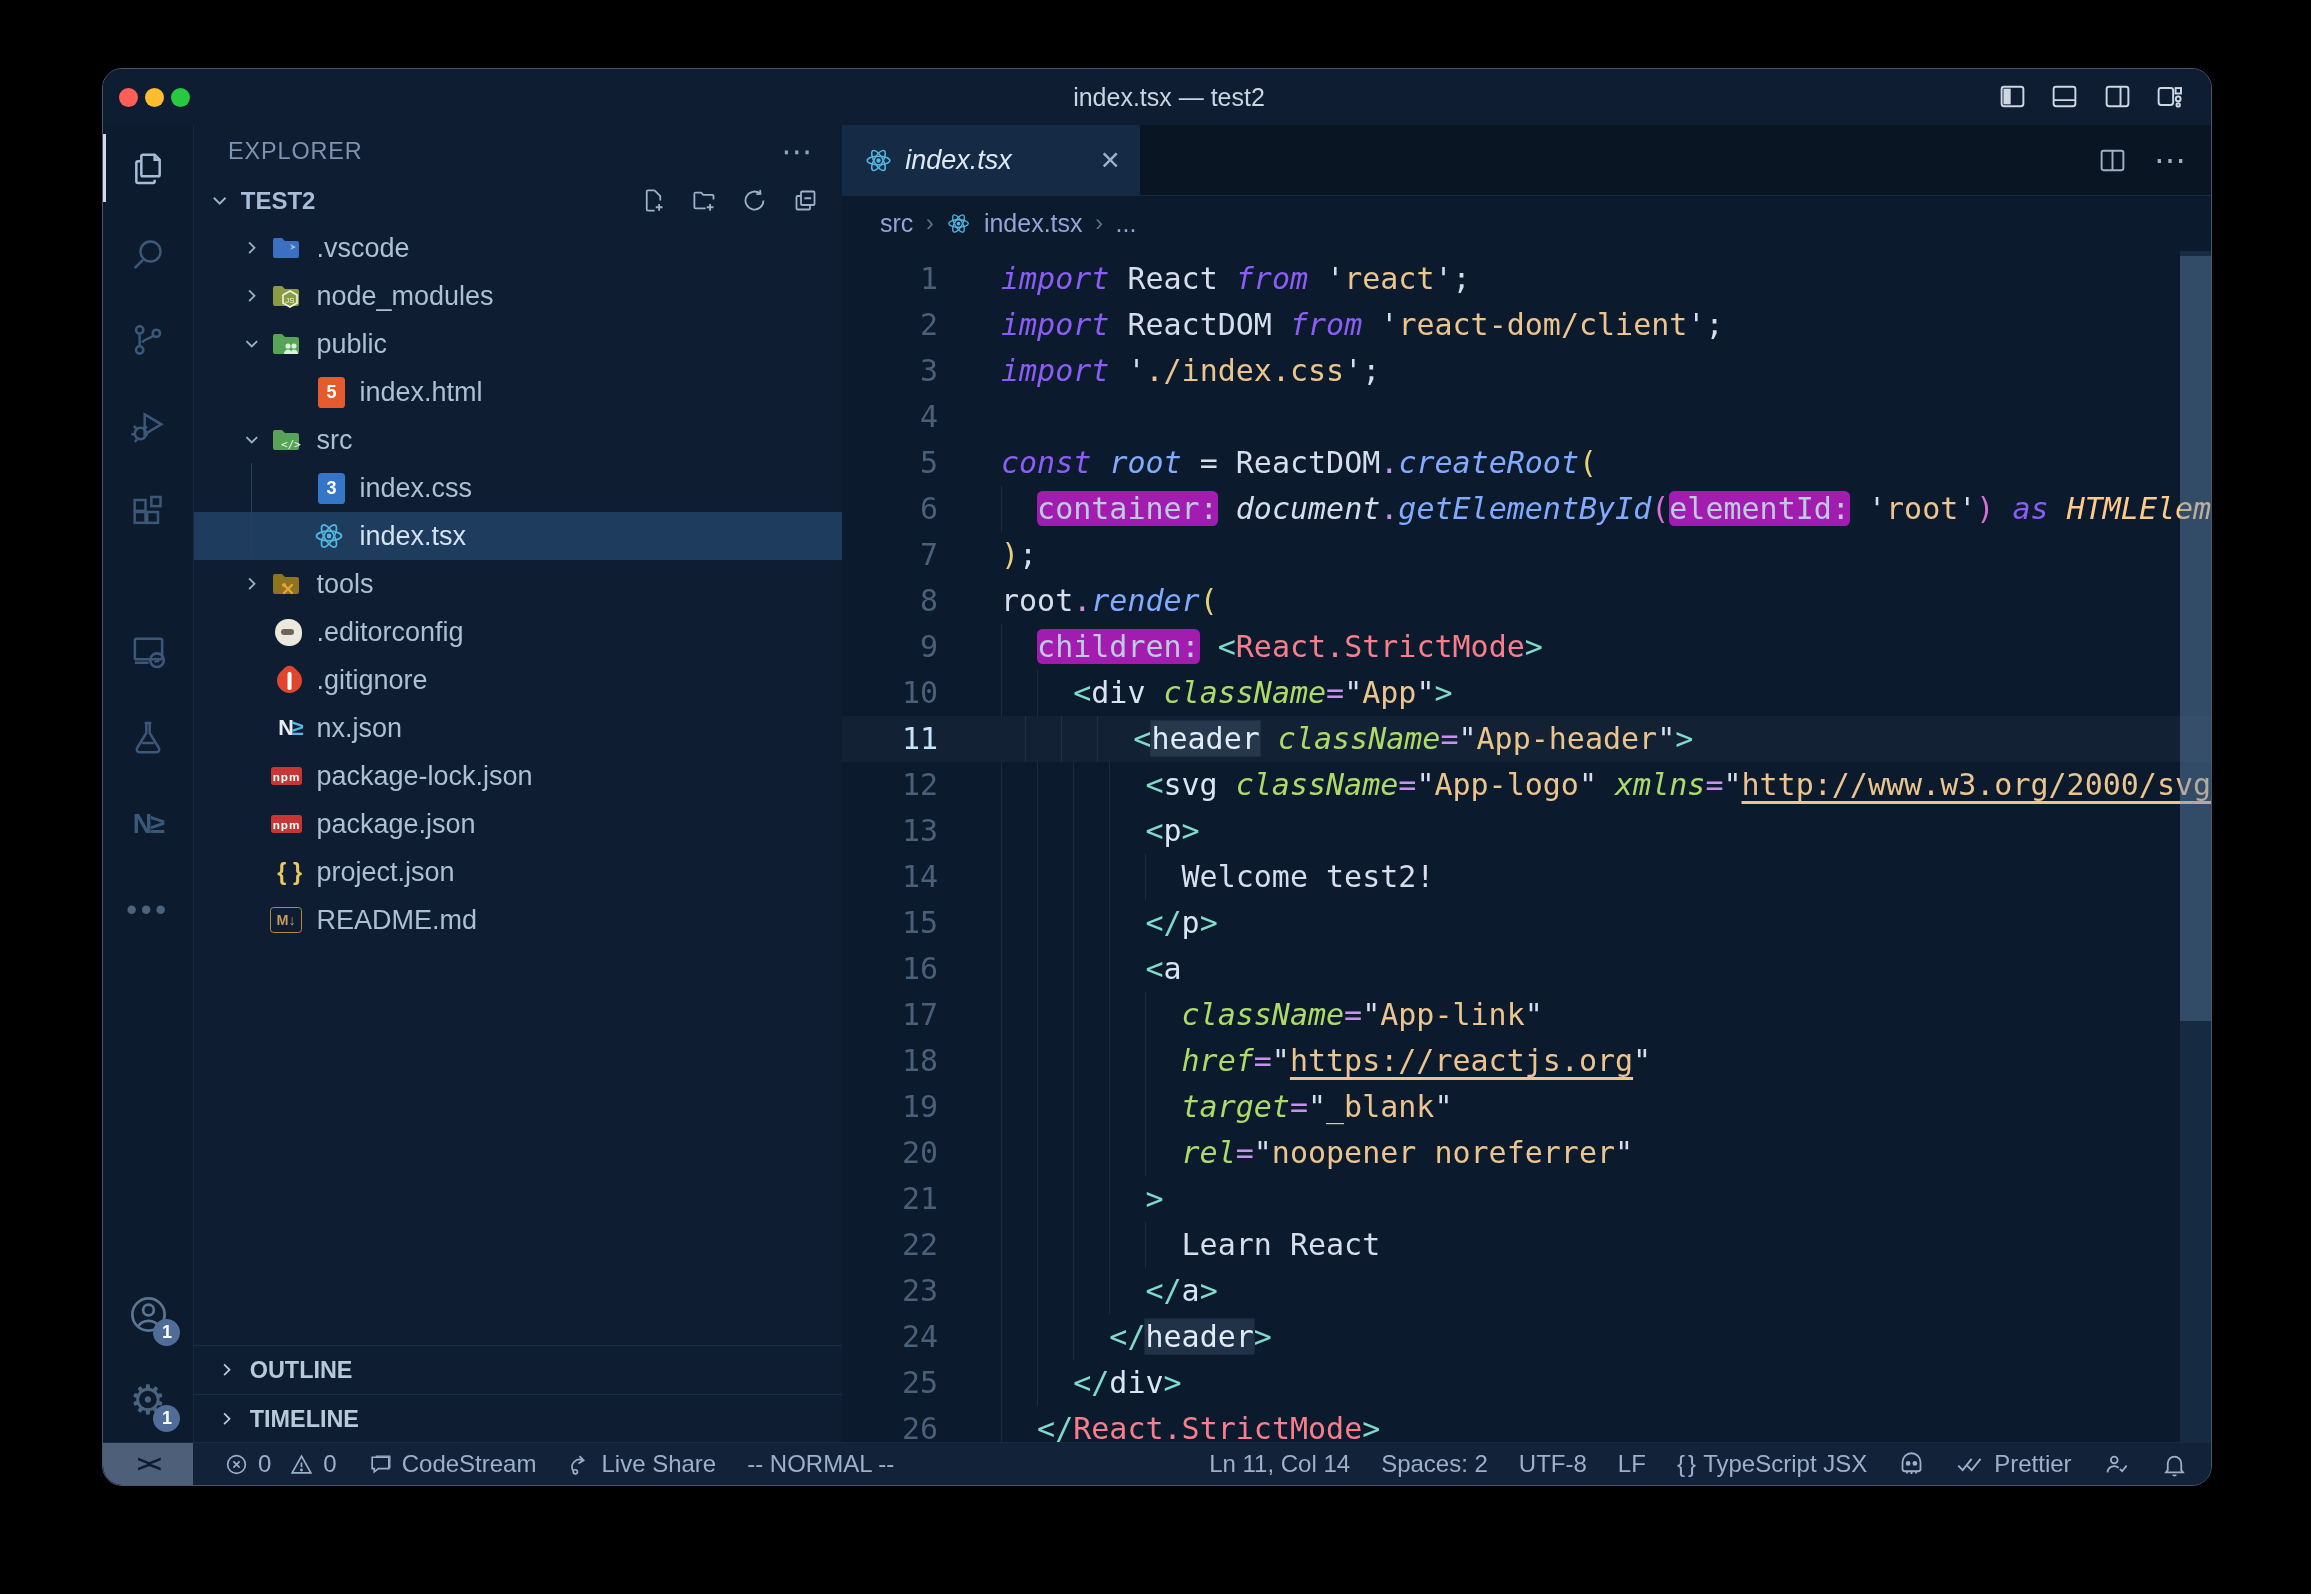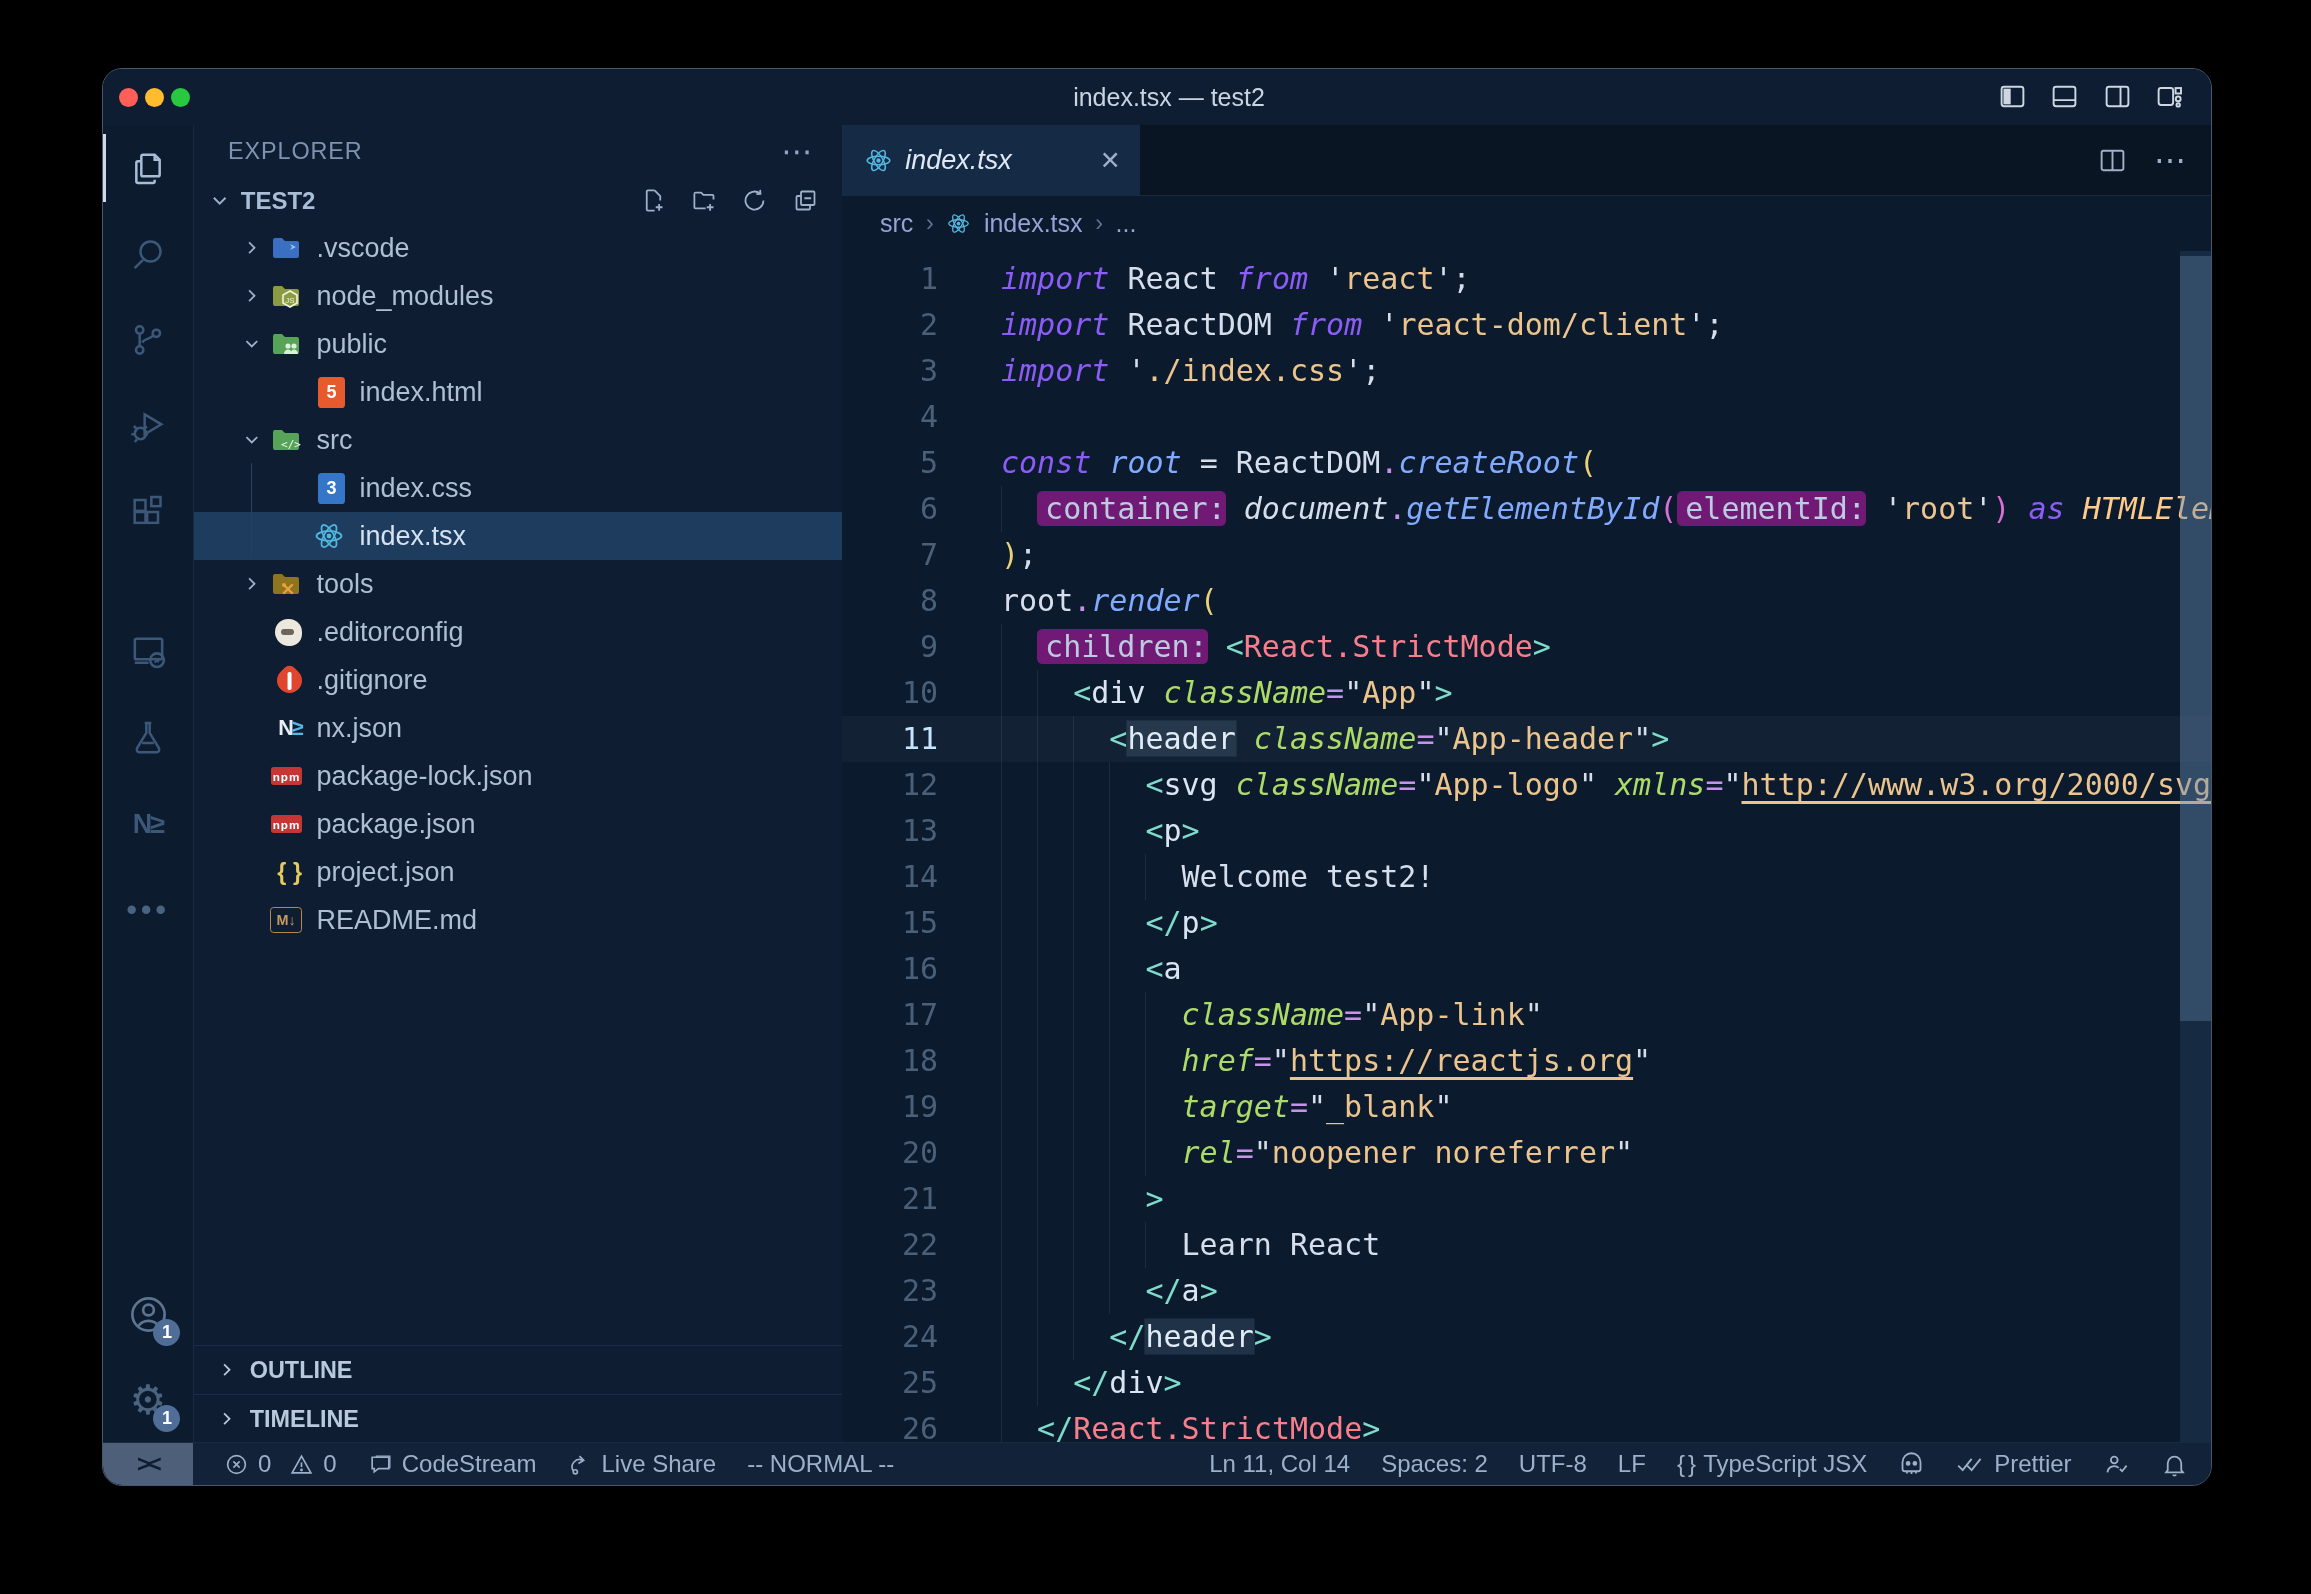--- a/index.html
+++ b/index.html
@@ -64,41 +64,41 @@
   .tab{width:257px;background:#152a45;display:flex;align-items:center;padding:0 18px 0 21.6px;gap:12.6px;border-right:0.9px solid #182a42;}
   .tab-label{color:#dfe9f5;font-size:27px;font-style:italic;}
   .tab-close{margin-left:auto;color:#9fb0c8;font-size:25px;}
   .ed-actions{margin-left:auto;display:flex;align-items:center;gap:27px;padding-right:25px;color:#9fb0c8;}
   .crumbs{position:absolute;left:0;top:70px;right:0;height:56px;display:flex;align-items:center;gap:12.6px;
     padding-left:38px;font-size:25px;color:#99a2d6;}
   .crumb-sep{color:#5f7390;font-size:23.4px;}
   .code{position:absolute;left:0;top:126px;right:0;bottom:0;overflow:hidden;
     font-family:"DejaVu Sans Mono",monospace;font-size:30px;line-height:46px;padding-top:5.4px;}
   .cl{display:flex;height:46px;white-space:pre;}
-  .cl.active{background:rgba(255,255,255,.03);}
+  .cl.active{background:rgba(255,255,255,.03);gap:24px;}
   .ln{width:96px;text-align:right;color:#4a6078;flex:0 0 auto;user-select:none;}
   .cl.active .ln{color:#c5e4fd;}
   .lc{padding-left:63px;flex:1 1 auto;}
   .tk-kw{color:#8b5cf6;font-style:italic}
   .tk-fg{color:#d6deeb}
   .tk-str{color:#ecc48d}
   .tk-q{color:#d6deeb}
   .tk-fn{color:#82aaff;font-style:italic}
   .tk-obj{color:#d6deeb;font-style:italic}
   .tk-vb{color:#82aaff;font-style:italic}
   .tk-dot{color:#c792ea}
   .tk-p1{color:#e8d176}
   .tk-p2{color:#da70d6}
   .tk-tag{color:#7fdbca}
   .tk-tagn{color:#d9e5f2}
   .tk-tagnh{color:#e2ecf7;background:rgba(130,160,195,.18);box-shadow:0 0 0 0.9px rgba(130,160,195,.12);}
   .tk-comp{color:#f97e8c}
   .tk-attr{color:#addb67;font-style:italic}
   .tk-eq{color:#c792ea}
-  .tk-hint{color:#bccbdf;background:#701a75;border-radius:5.4px;padding-left:8px;}
+  .tk-hint{color:#bccbdf;background:#a21caf;border-radius:5.4px;}
   .tk-typ{color:#ffcb8b;font-style:italic}
   .tk-link{color:#ecc48d;text-decoration:underline;text-underline-offset:6.3px;}
   .tk-g{display:inline-block;width:2ch;box-shadow:inset 0.9px 0 0 rgba(99,123,156,.22);}
   .scrollbar{position:absolute;right:0;top:126px;bottom:0;width:31px;background:rgba(62,98,142,.22);}
   .sb-thumb{position:absolute;left:0;right:0;top:5.4px;height:765px;background:rgba(125,160,200,.28);}
   
   .statusbar{position:absolute;left:0;right:0;bottom:0;height:42px;background:#122339;border-top:0.9px solid #182a42;
     color:#9cb0ca;font-size:24px;display:flex;align-items:center;}
   .remote{width:90px;height:42px;background:#4d5f79;color:#0e1d31;display:flex;align-items:center;justify-content:center;
     font-weight:bold;font-size:23.4px;border-bottom-left-radius:19px;flex:0 0 auto;letter-spacing:-2.7px;}

